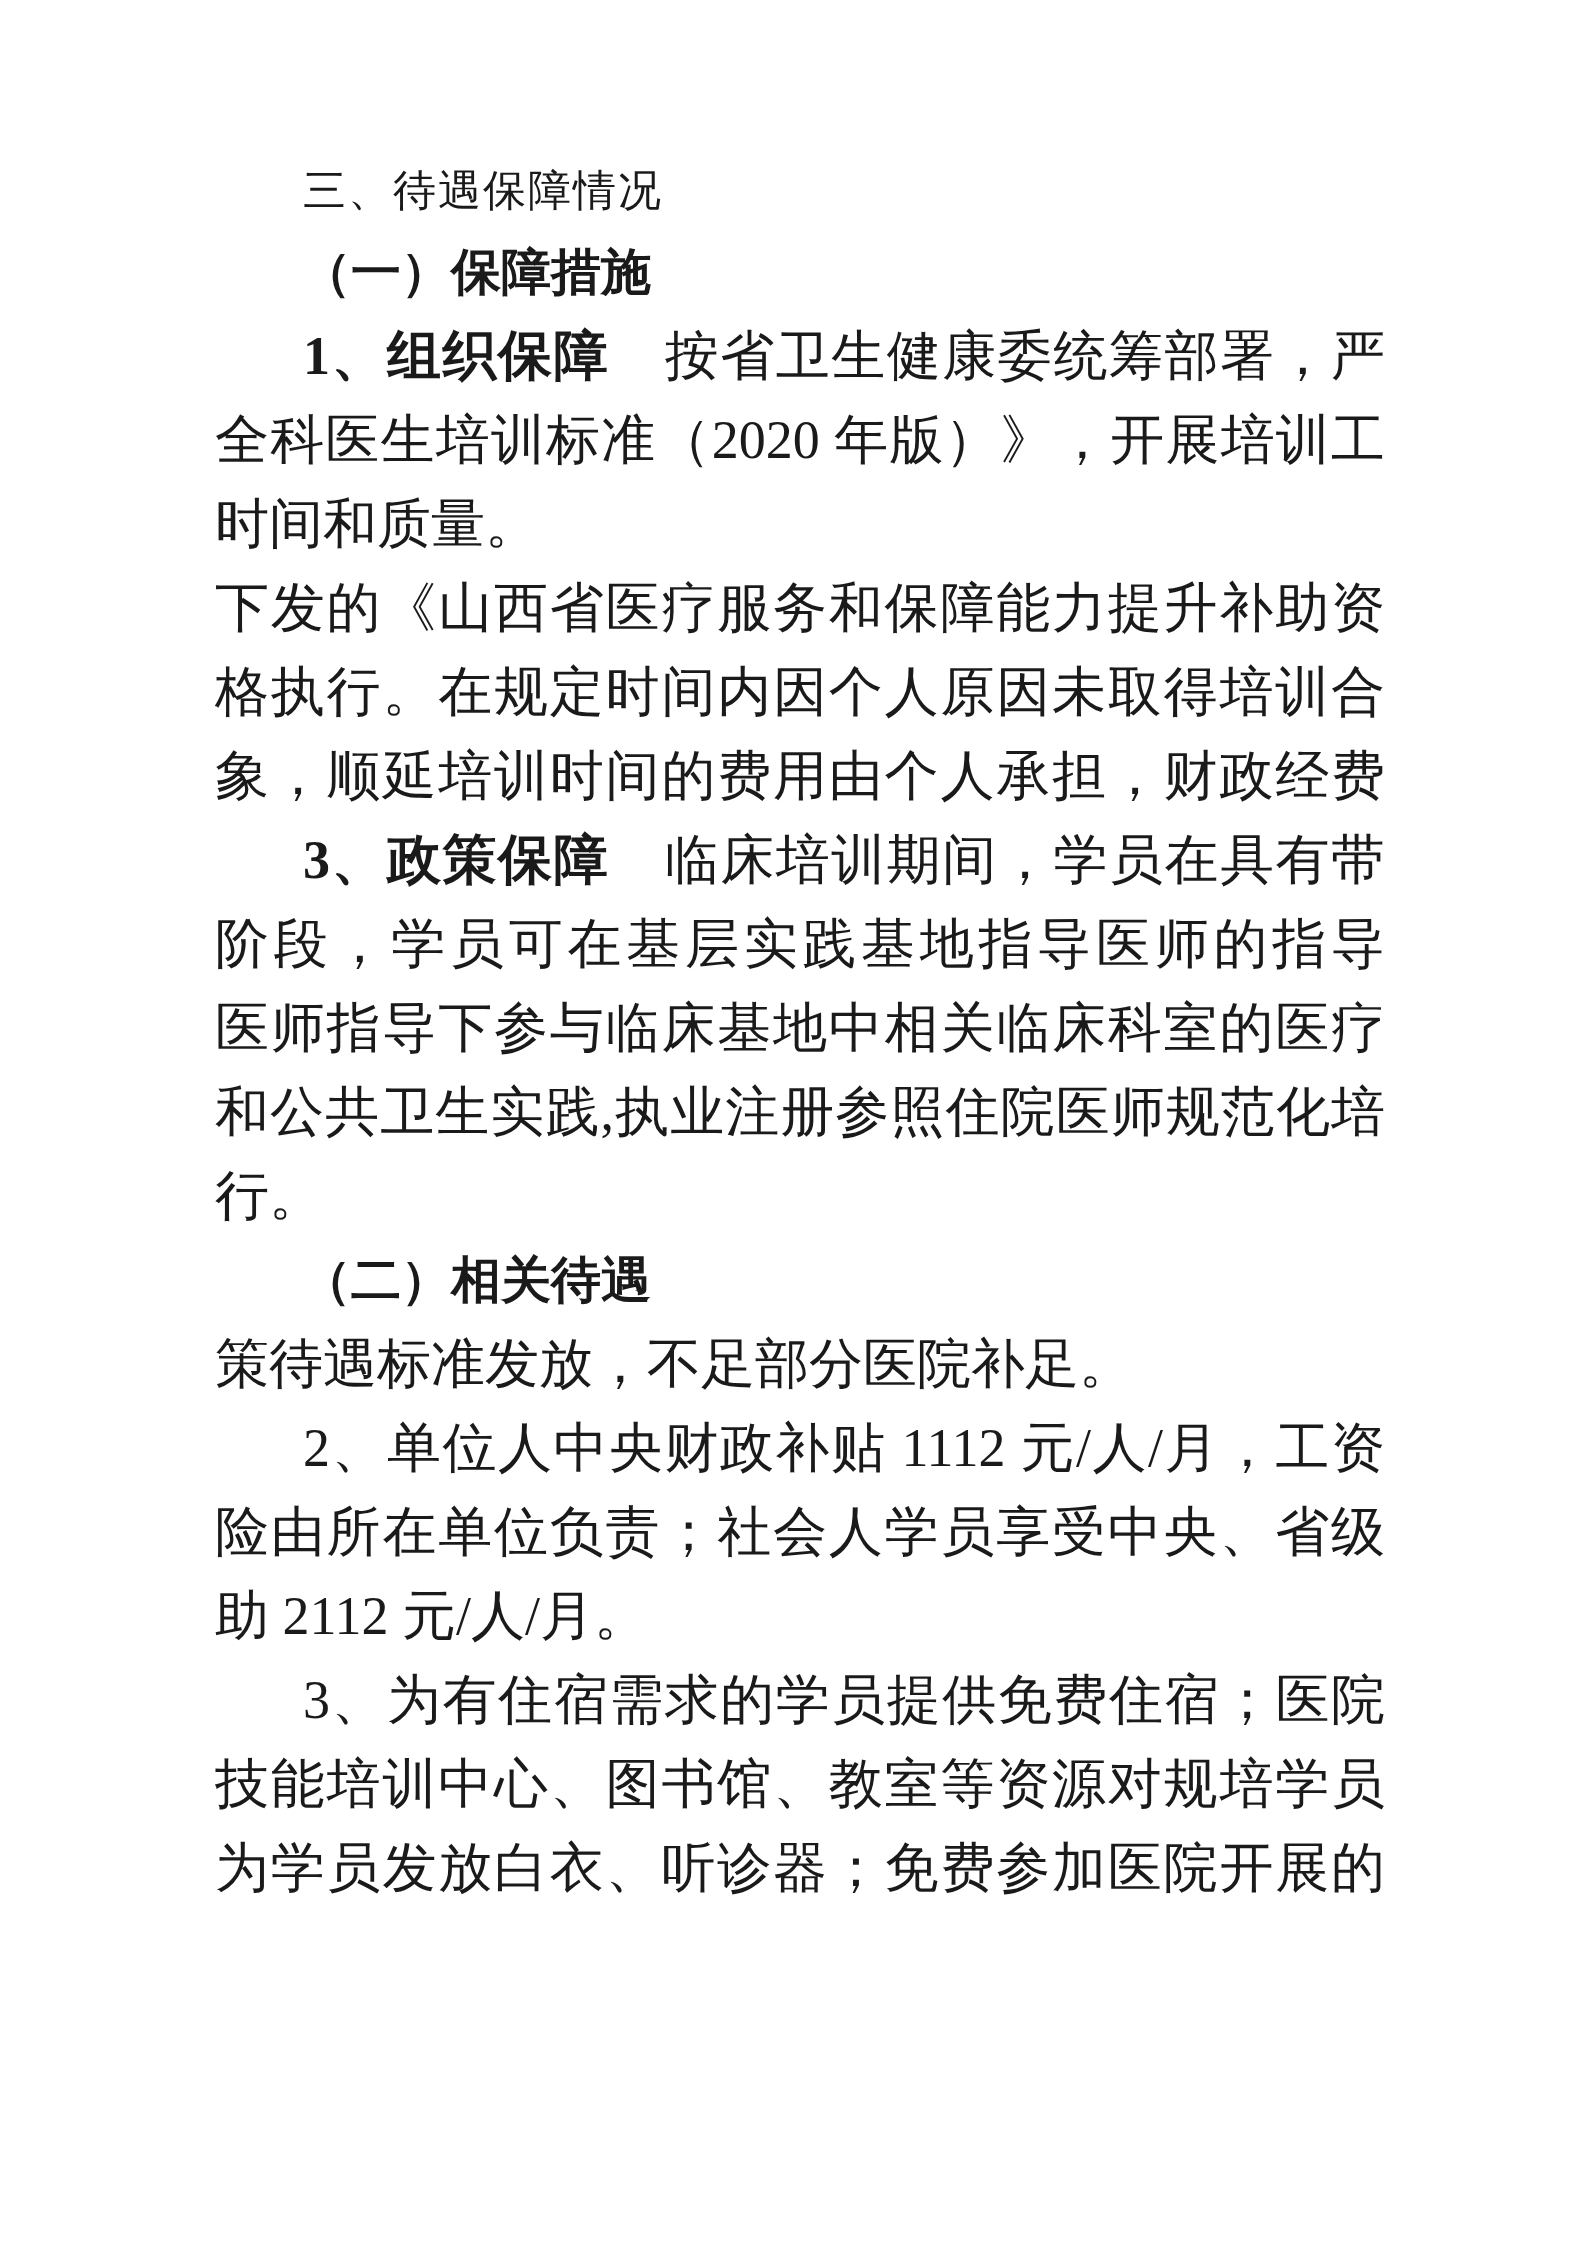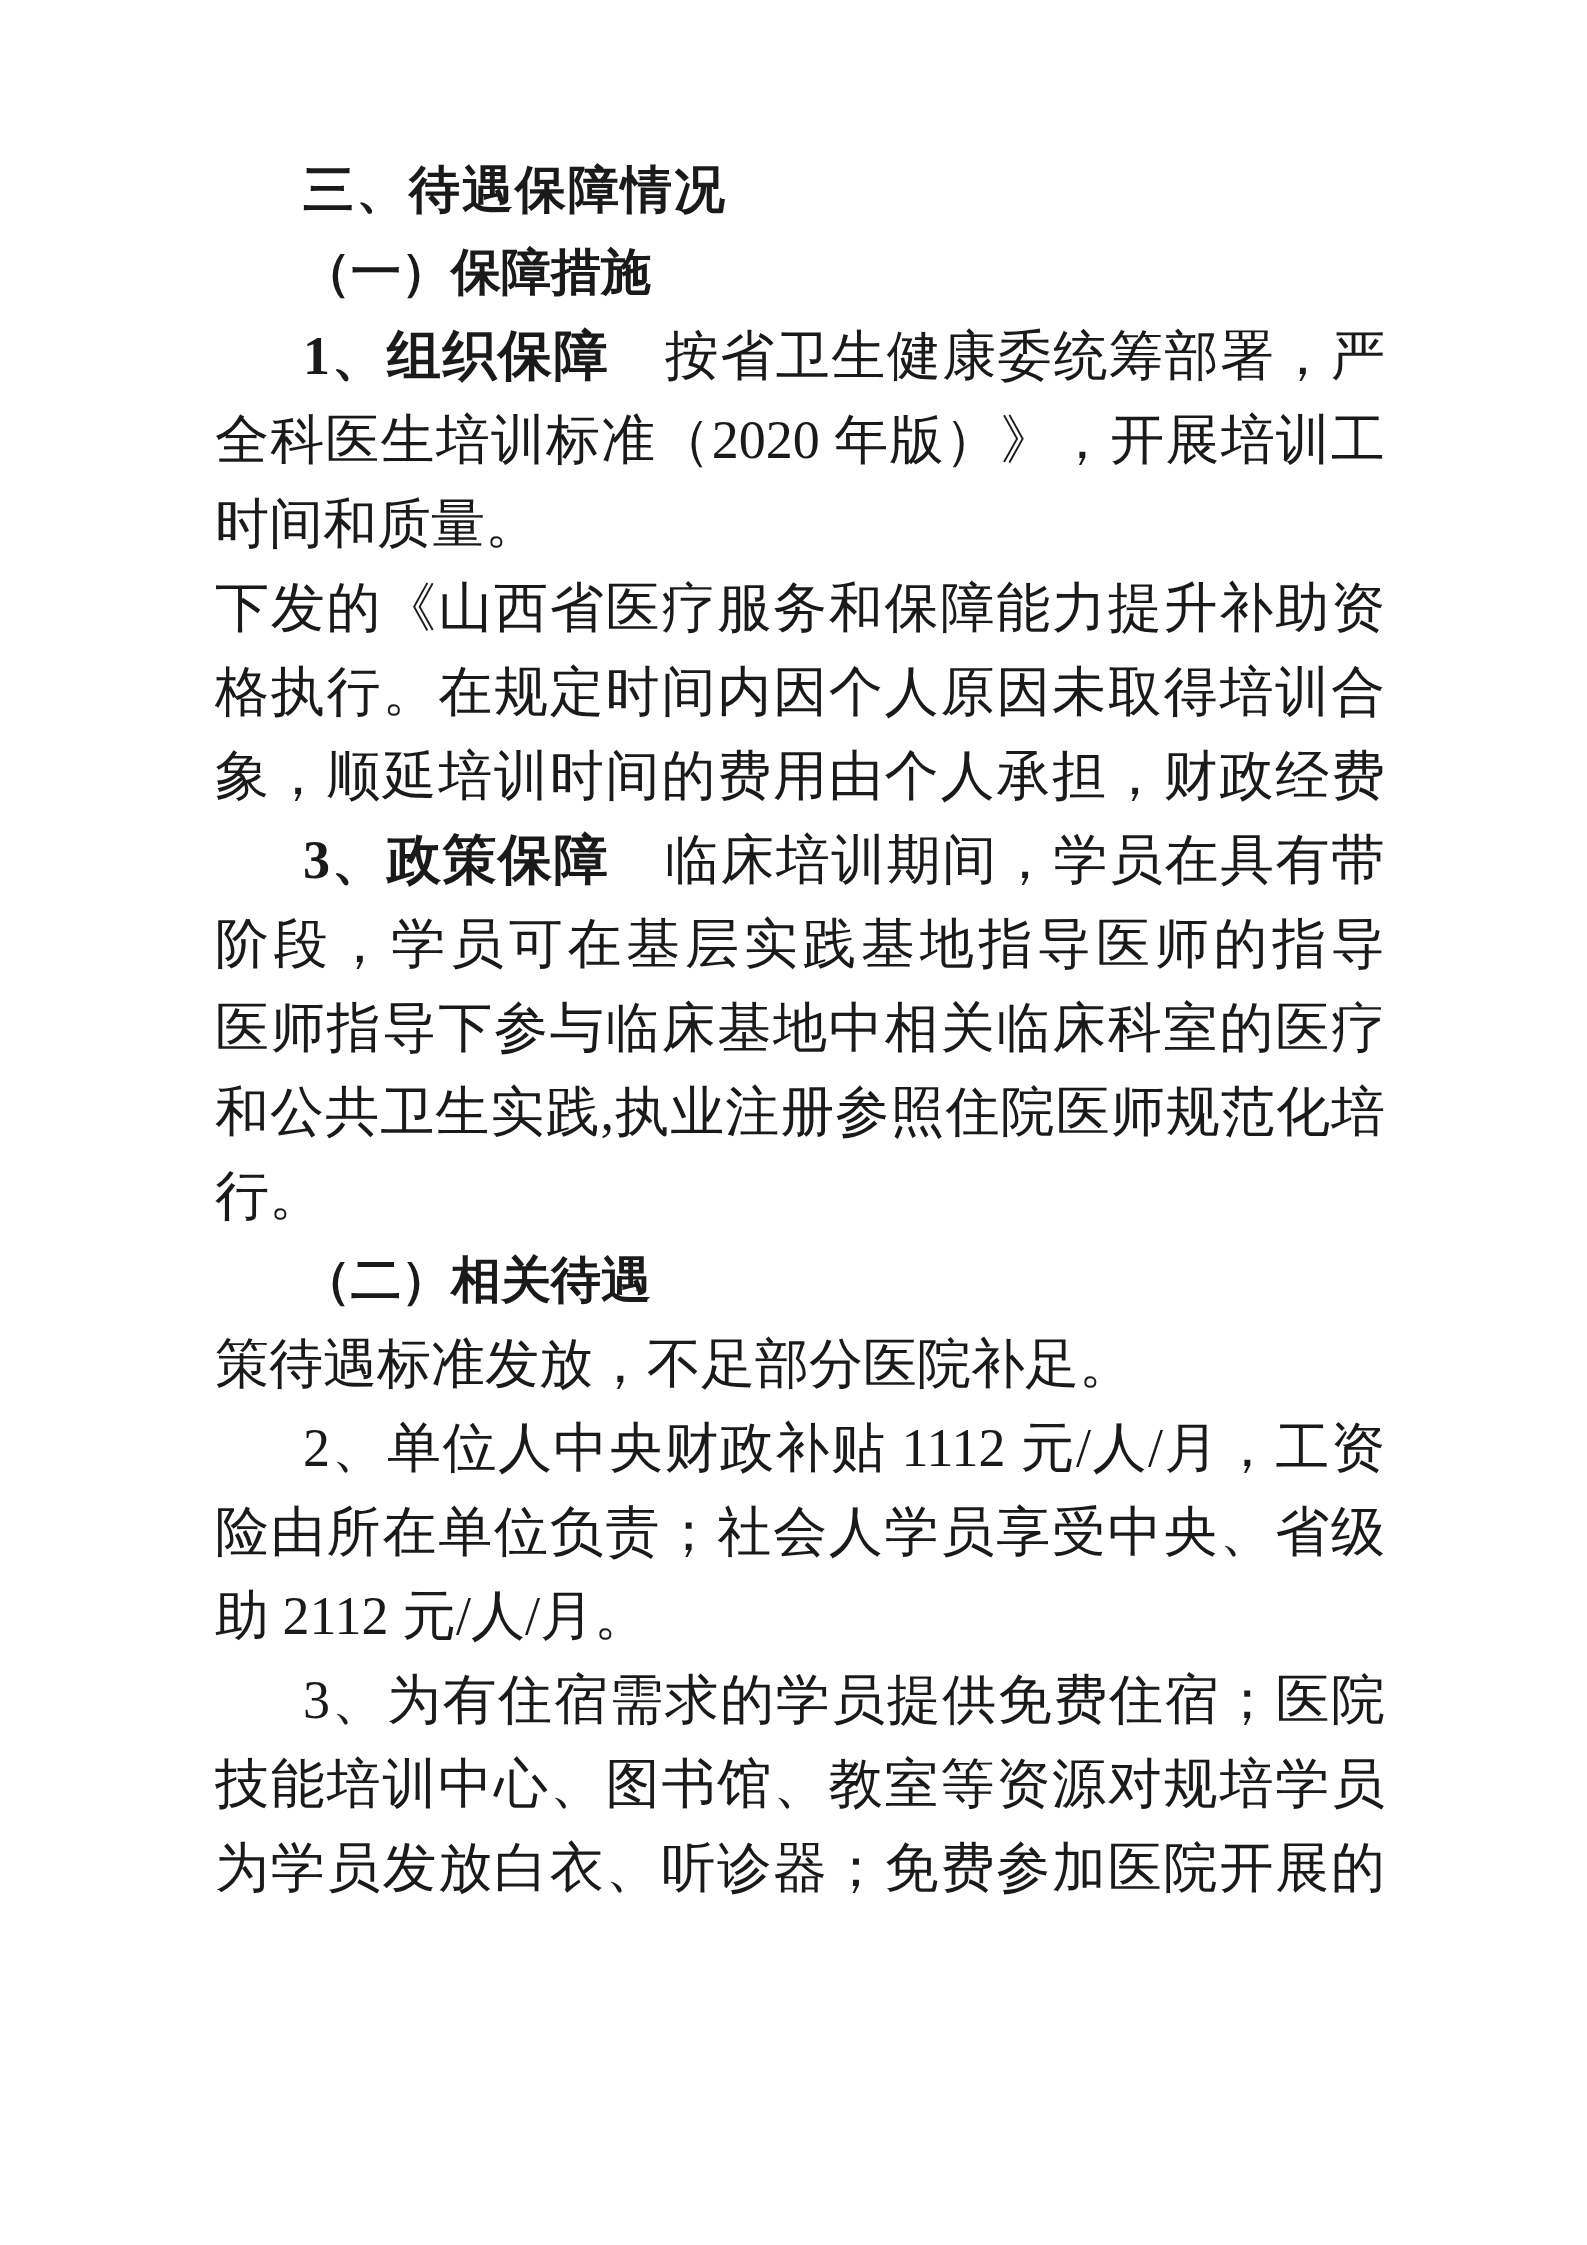--- a/index.html
+++ b/index.html
@@ -35,22 +35,22 @@
     text-align: justify;
     text-align-last: justify;
     text-justify: inter-character;
   }
   
   .indent {
     text-indent: 88px;
   }
   .heading {
     font-family: "Liberation Sans", "DejaVu Sans", sans-serif;
-    font-weight: 700;
-    font-size: 51px;
+    font-weight: 400;
+    font-size: 43px;
     line-height: 80px;
     height: 80px;
     text-indent: 88px;
     letter-spacing: 2px;
   }
   .subtitle {
     font-weight: 700;
     font-size: 50px;
     text-indent: 86px;
   }

